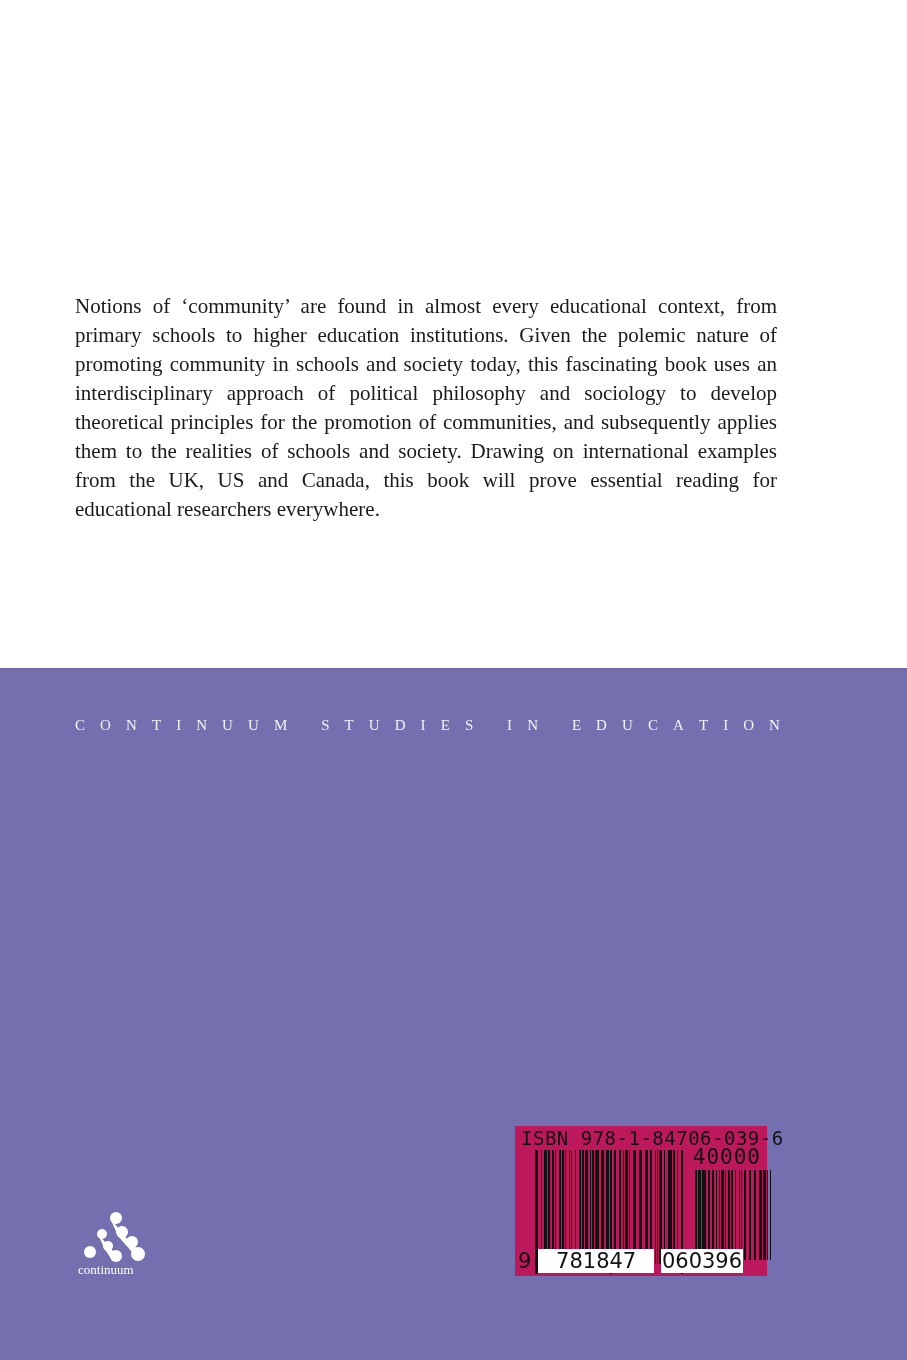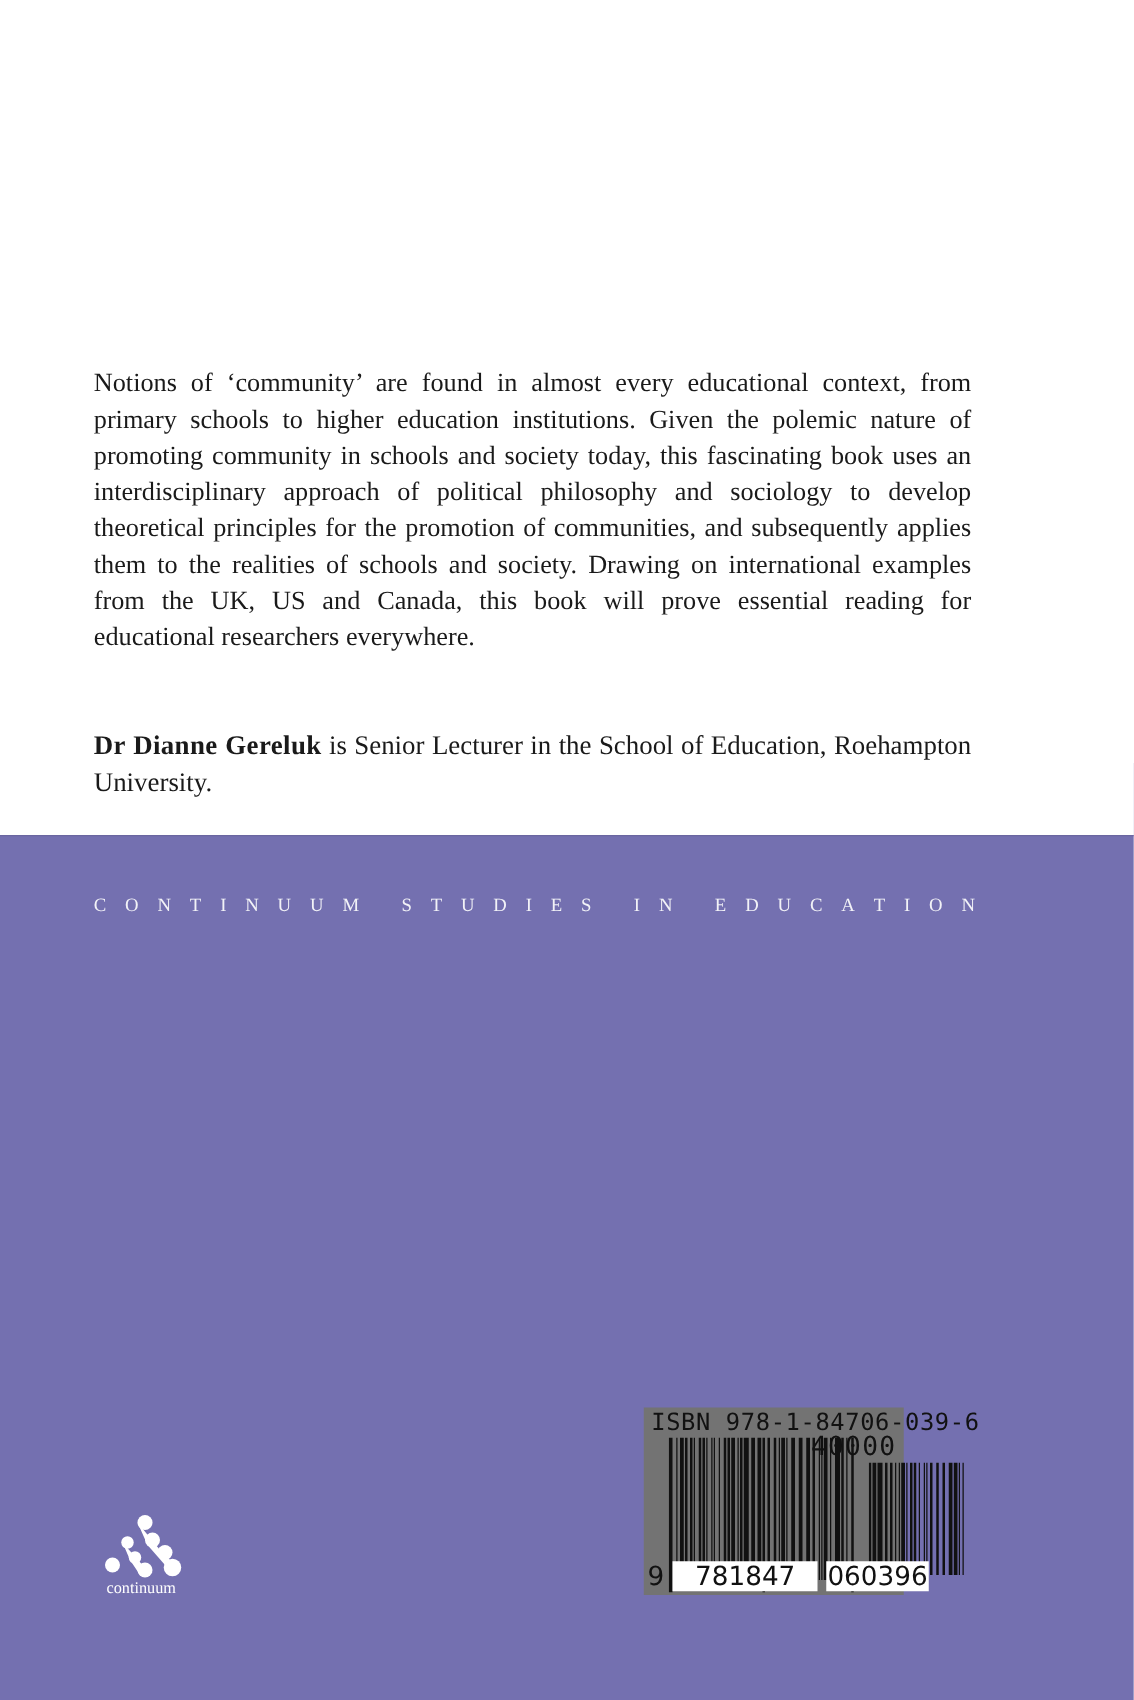--- a/index.html
+++ b/index.html
@@ -26,26 +26,26 @@
     border-top: 1px solid #6a66a0;
   }
   .series {
     position: absolute; left: 75px; top: 717px; width: 705px;
     color: #f2f2f7; font-size: 15px; letter-spacing: 0;
     display: flex; justify-content: space-between;
   }
   .series span { display: inline-block; }
   .logo { position: absolute; left: 78px; top: 1212px; width: 70px; height: 66px; }
   .logo-text {
-    position: absolute; left: 78px; top: 1262px; width: 70px; text-align: center;
+    position: absolute; left: 78px; top: 1262px; width: 70px; 
     color: #ffffff; font-size: 13px; font-family: "Liberation Serif", serif;
   }
   .barcode {
-    position: absolute; left: 515px; top: 1126px; width: 208px; height: 150px;
-    background: #737373;
+    position: absolute; left: 515px; top: 1126px; width: 252px; height: 150px;
+    background: #be185d;
   }
   .isbn-text {
     position: absolute; left: 6px; top: 1px; font-family: "DejaVu Sans Mono", monospace;
     font-size: 19px; color: #111; letter-spacing: 0.5px; white-space: nowrap;
   }
   .addon-num {
     position: absolute; right: 6px; top: 19px; font-family: "DejaVu Sans Mono", monospace;
     font-size: 21px; color: #111; letter-spacing: 1px;
   }
   .ean-num {
@@ -53,21 +53,20 @@
     font-size: 21px; color: #111; white-space: nowrap; background: transparent;
   }
   .bars-main { position: absolute; left: 20px; top: 24px; width: 150px; height: 124px; }
   .bars-addon { position: absolute; left: 180px; top: 44px; width: 78px; height: 90px; }
 </style>
 </head>
 <body>
 
 <div class="top">
   <p class="blurb">Notions of ‘community’ are found in almost every educational context, from primary schools to higher education institutions. Given the polemic nature of promoting community in schools and society today, this fascinating book uses an interdisciplinary approach of political philosophy and sociology to develop theoretical principles for the promotion of communities, and subsequently applies them to the realities of schools and society. Drawing on international examples from the UK, US and Canada, this book will prove essential reading for educational researchers everywhere.</p>
-  <p class="bio"><span class="name">Dr Dianne Gereluk</span><span> is Senior Lecturer in the School of Education, Roehampton University.</span></p>
 </div>
 
 <div class="band"></div>
 
 <div class="series" id="series">
     <span>C</span>
     <span>O</span>
     <span>N</span>
     <span>T</span>
     <span>I</span>

